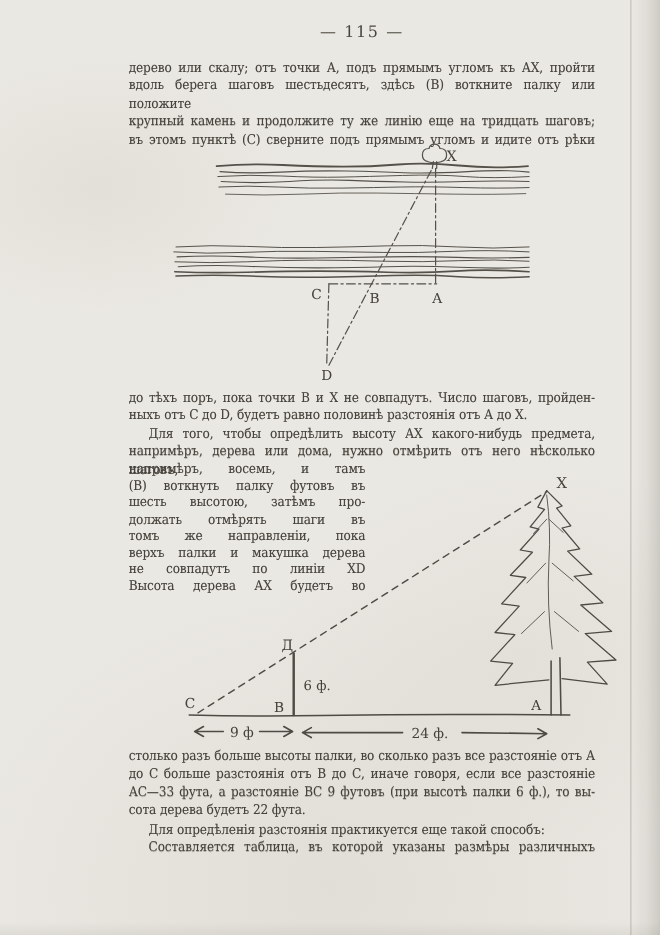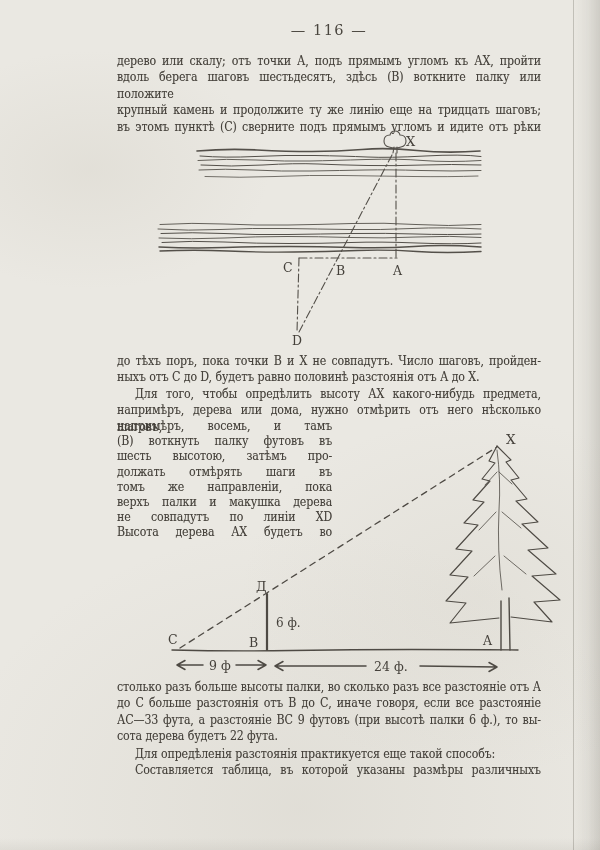--- a/index.html
+++ b/index.html
@@ -44,21 +44,21 @@
   #p5{top:746px;}
   #p6{top:762px;}
   svg.overlay{position:absolute;top:0;left:0;}
   svg text{font-family:"DejaVu Serif", serif;fill:#45413b;}
 </style>
 </head>
 <body>
 
 <div class="page">
 
-  <div class="pagenum">— 116 —</div>
+  <div class="pagenum">— 115 —</div>
 
   <div class="tb" id="p1">
     <div class="ln">дерево или скалу; отъ точки А, подъ прямымъ угломъ къ АХ, пройти</div>
     <div class="ln">вдоль берега шаговъ шестьдесятъ, здѣсь (В) воткните палку или положите</div>
     <div class="ln">крупный камень и продолжите ту же линію еще на тридцать шаговъ;</div>
     <div class="ln">въ этомъ пунктѣ (С) сверните подъ прямымъ угломъ и идите отъ рѣки</div>
   </div>
 
   <div class="tb" id="p2">
     <div class="ln">до тѣхъ поръ, пока точки В и Х не совпадутъ. Число шаговъ, пройден-</div>

